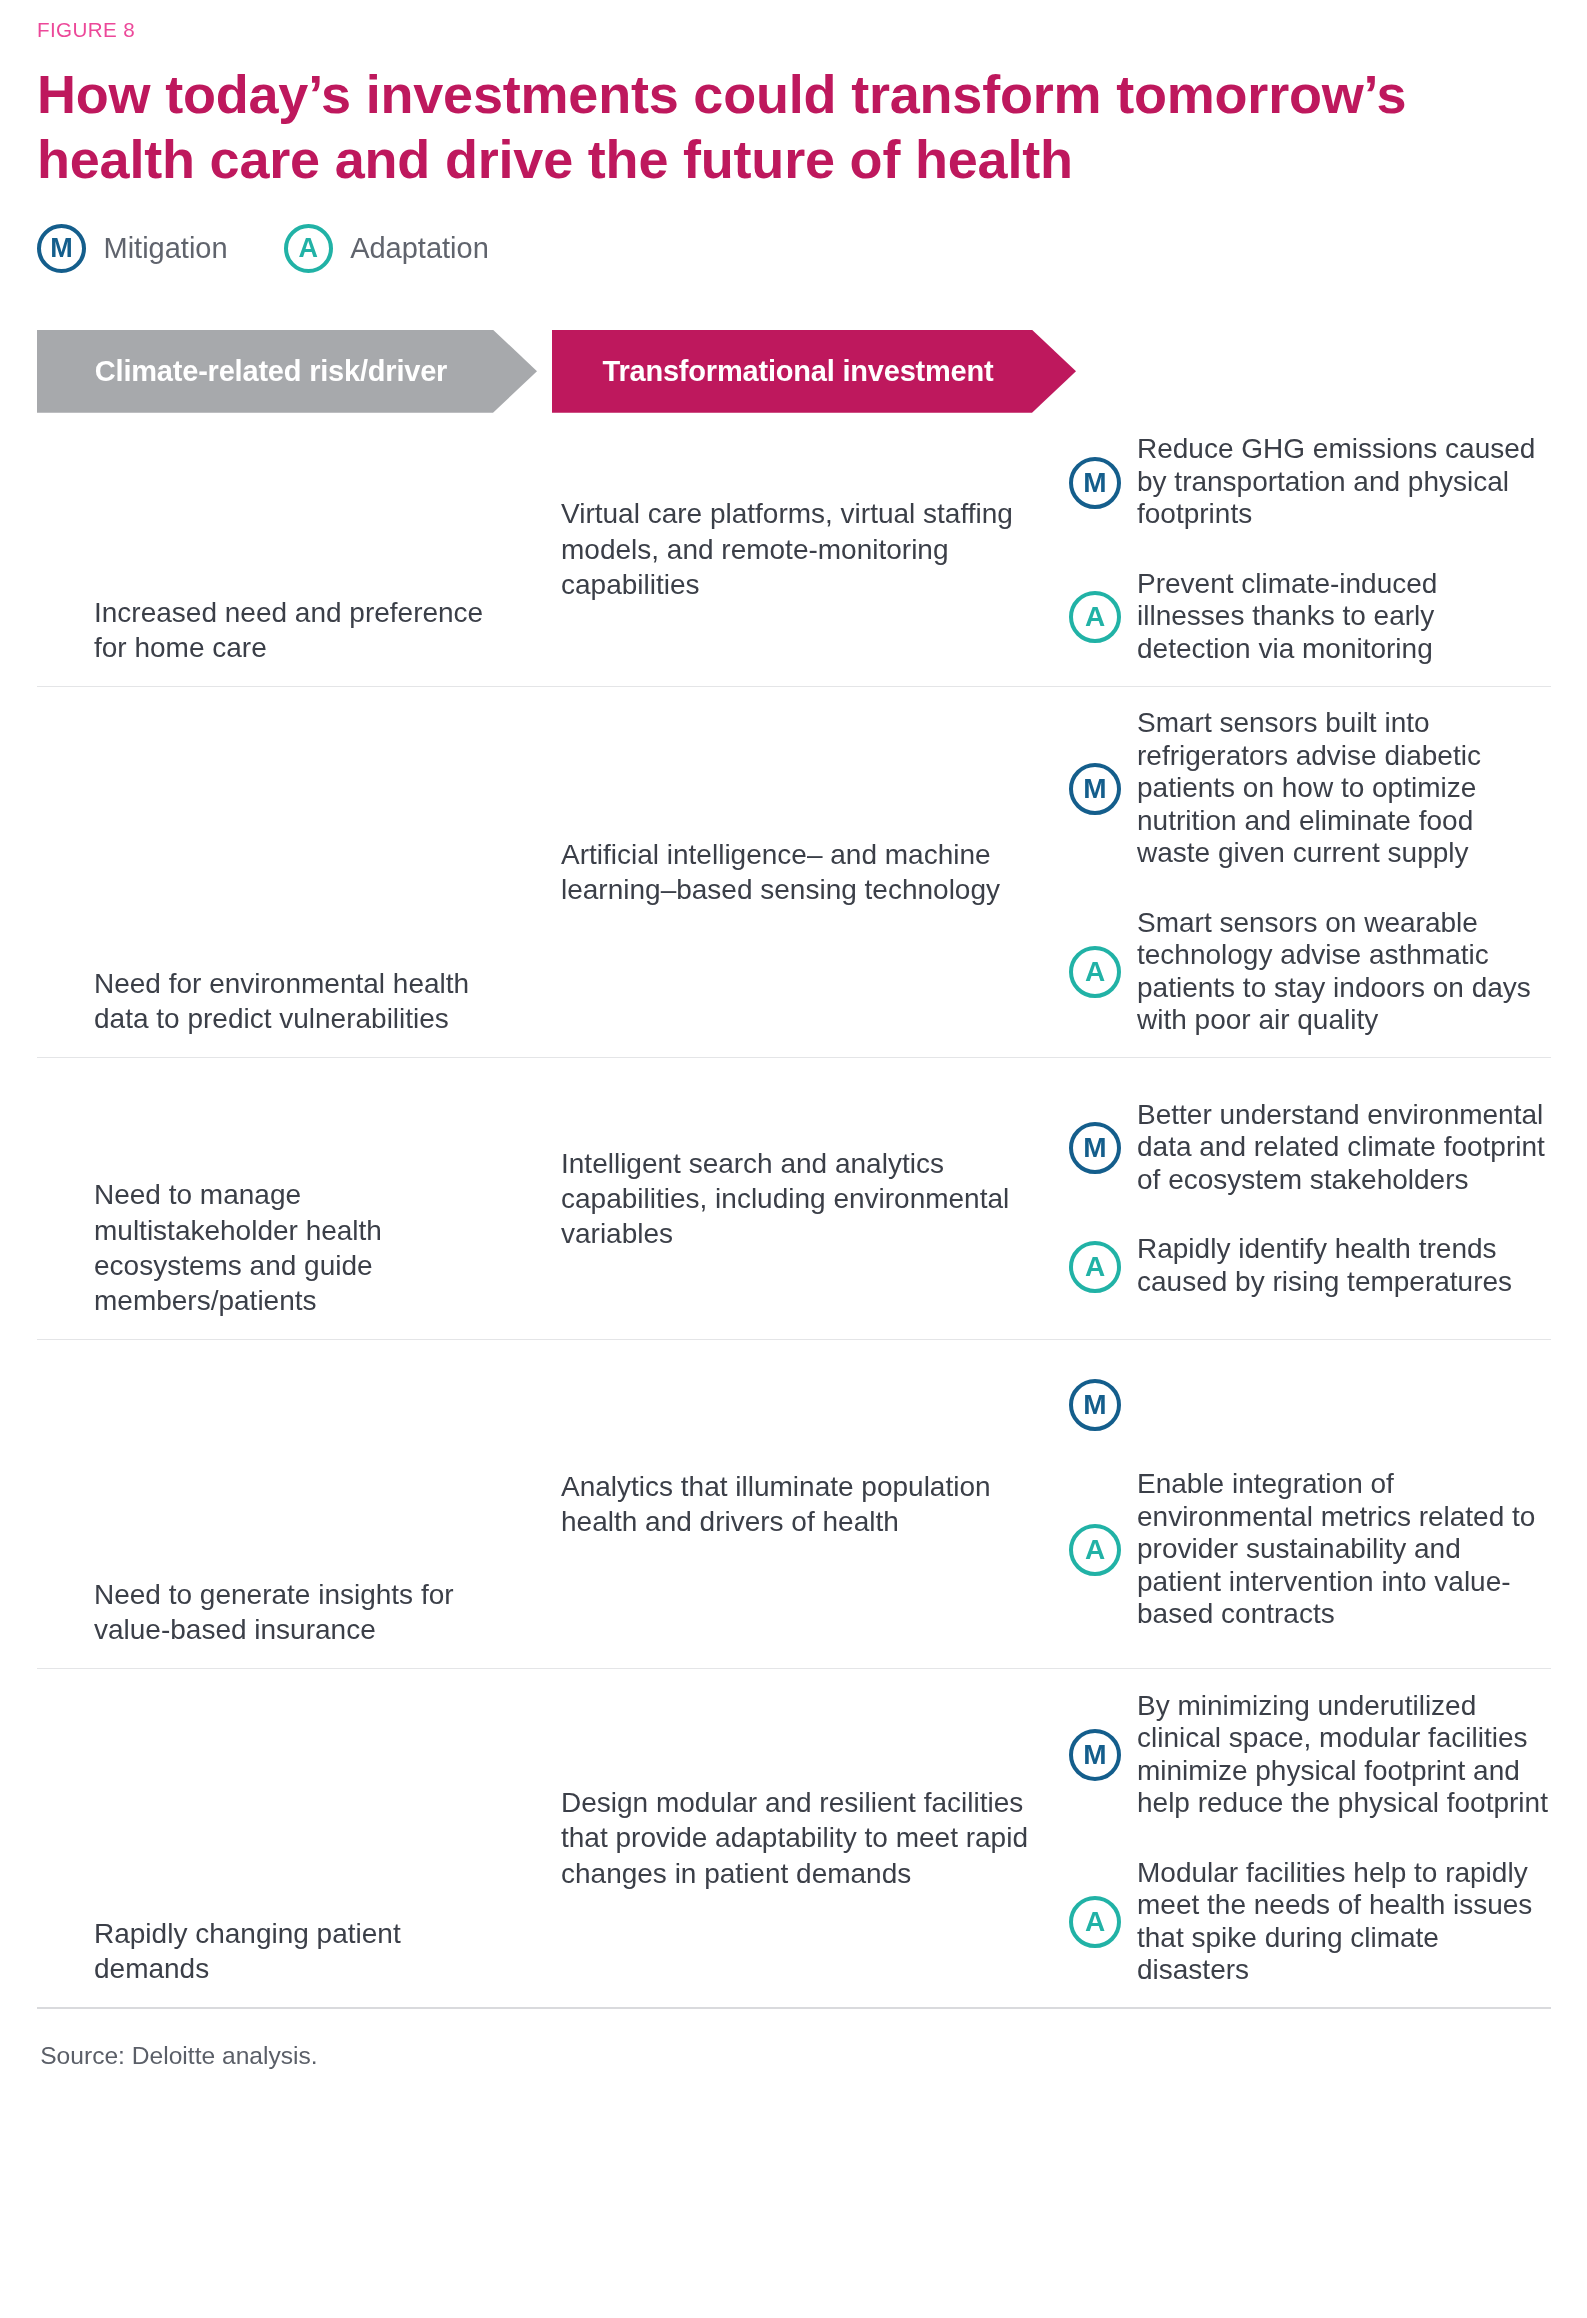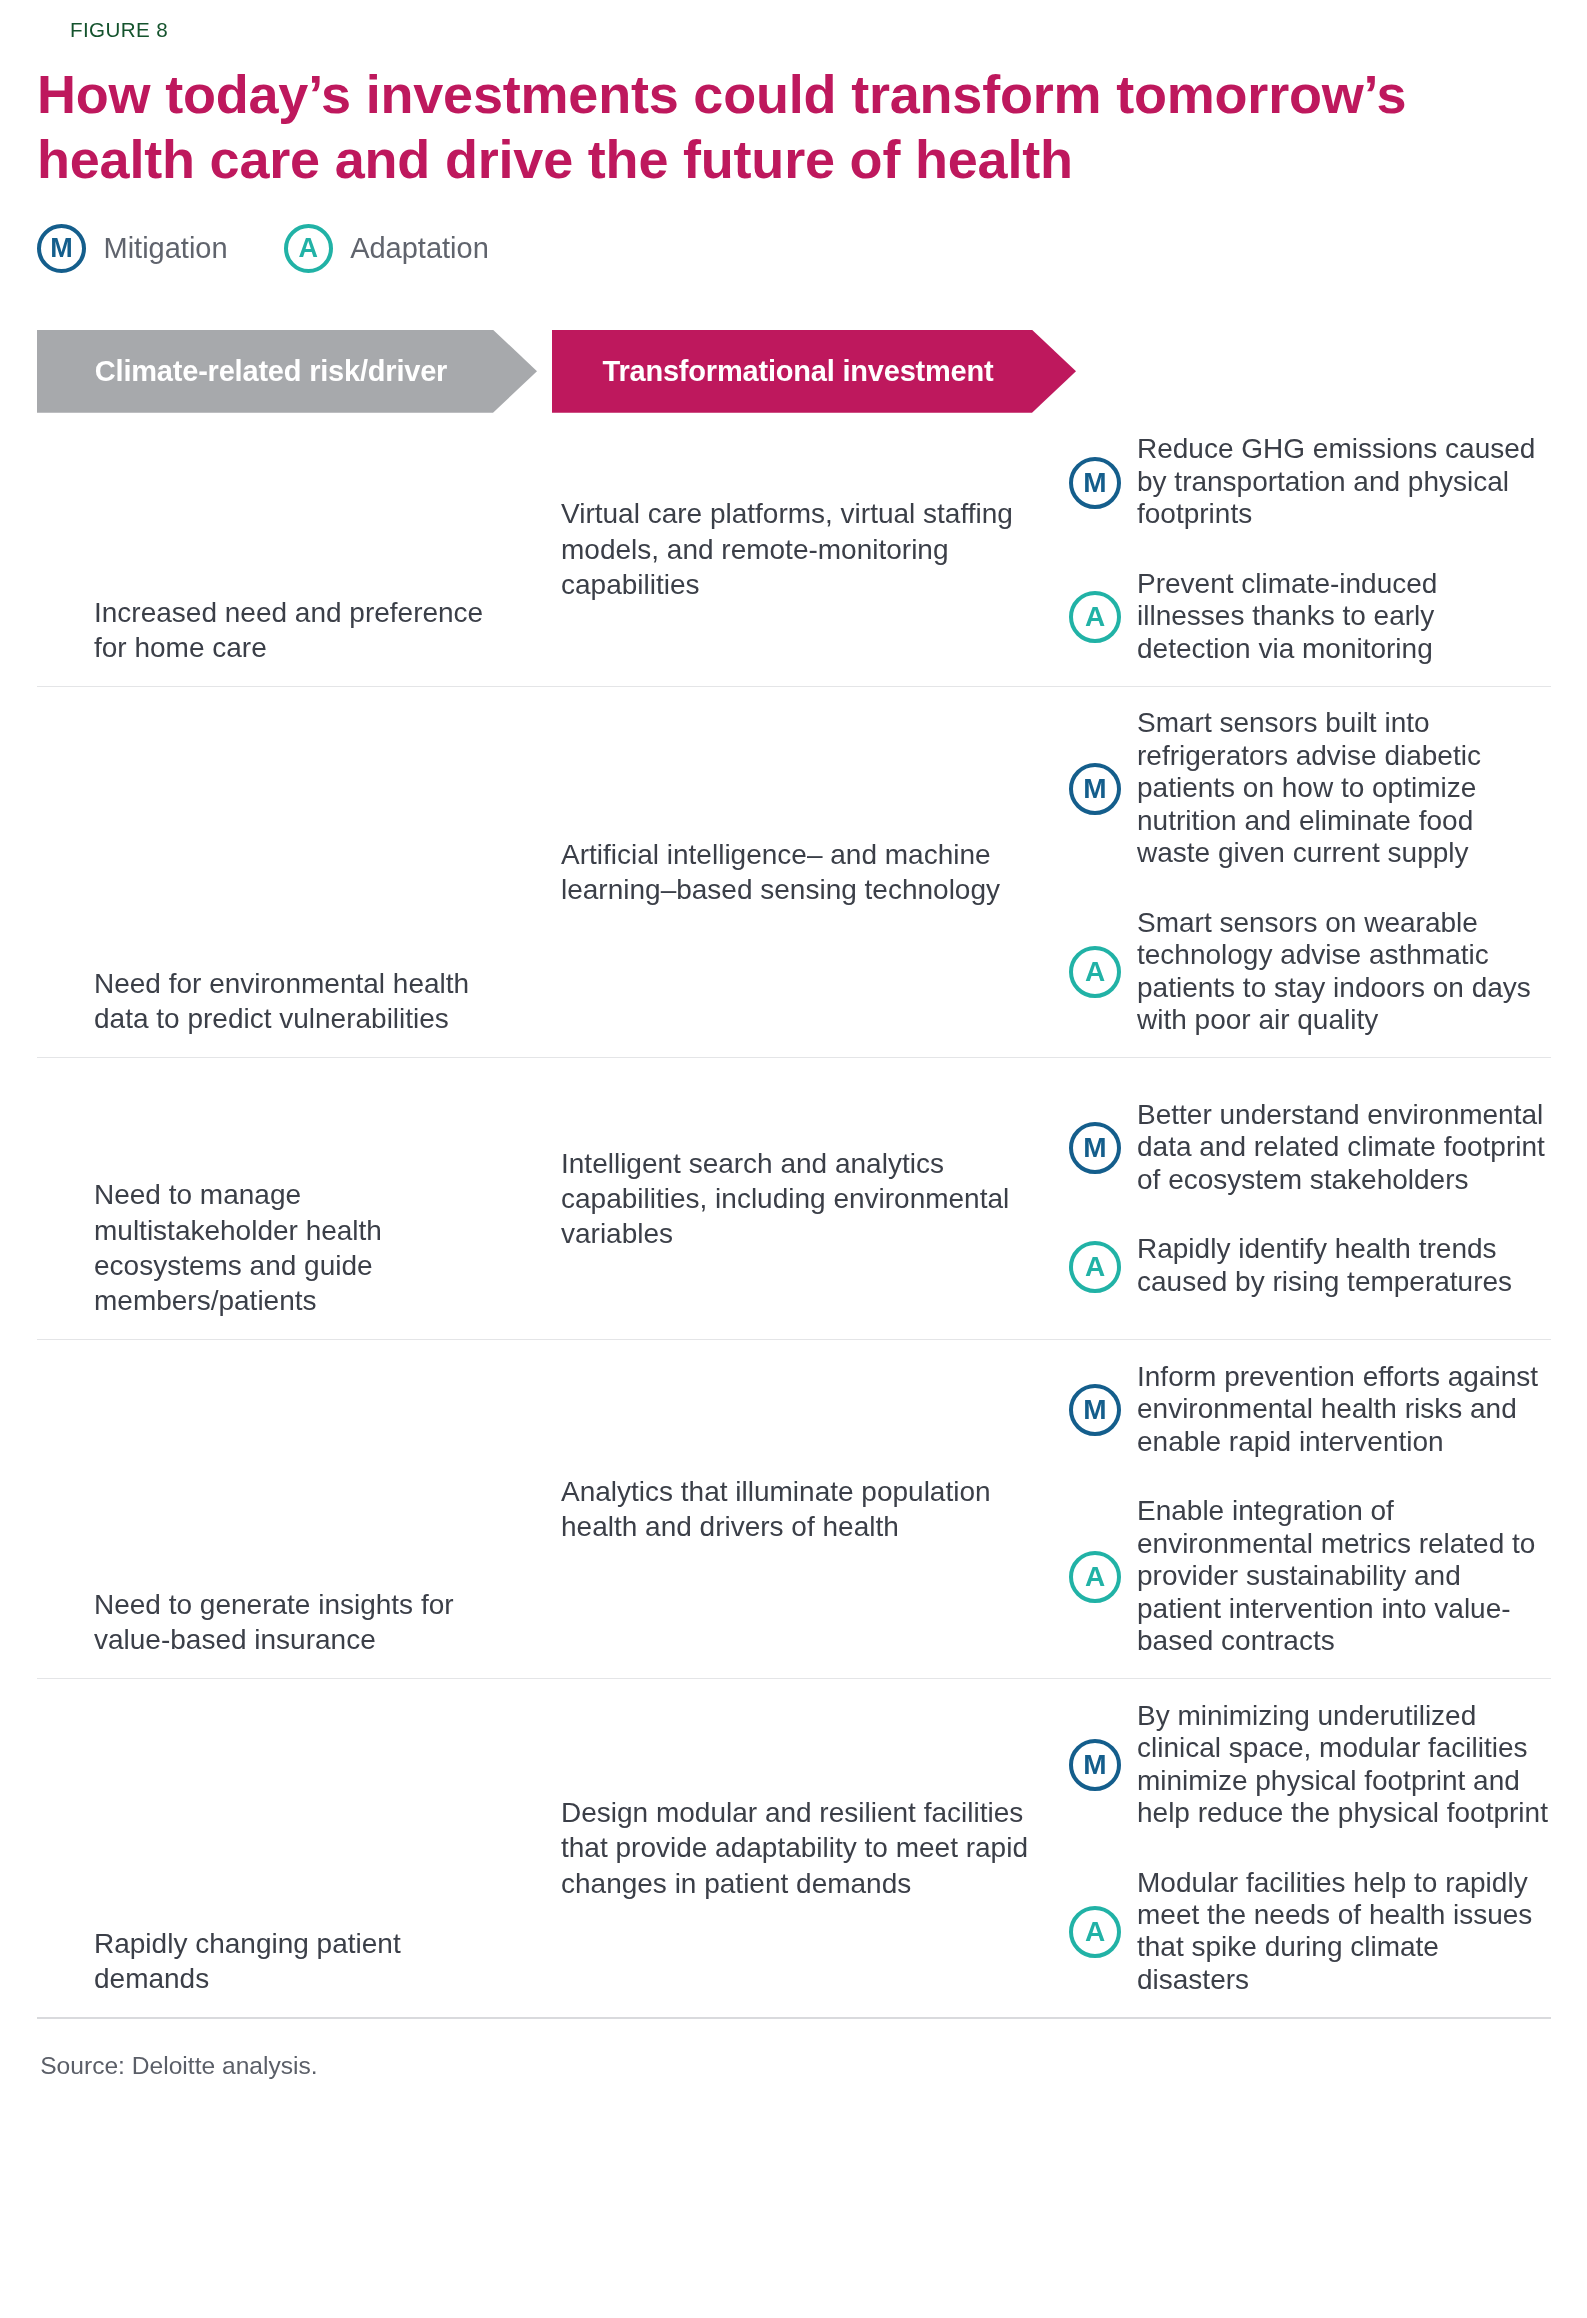--- a/index.html
+++ b/index.html
@@ -20,24 +20,23 @@
     min-height: 2319px;
     background: #ffffff;
     padding: 17.5px 37px 0 37px;
     position: relative;
   }
 
   
   .figure-label {
     font-size: 20.6px;
     letter-spacing: 0.4px;
-    color: #14532d;
+    color: #ec4899;
     font-family: "Liberation Sans", sans-serif;
     margin-bottom: 20.6px;
-    margin-left: 33px;
   }
 
   .title {
     font-size: 54px;
     line-height: 1.20;
     font-weight: bold;
     color: #be185d;
     letter-spacing: -0.2px;
     max-width: 1373px;
     margin-bottom: 27px;
@@ -294,21 +293,20 @@
     <div class="data-row r4">
       <div class="col-risk">
         <div class="cell-text">Need to generate insights for value-based insurance</div>
       </div>
       <div class="col-invest">
         <div class="cell-text">Analytics that illuminate population health and drivers of health</div>
       </div>
       <div class="col-out">
         <div class="outcome">
           <span class="badge">M</span>
-          <span class="outcome-text">Inform prevention efforts against environmental health risks and enable rapid intervention</span>
         </div>
         <div class="outcome">
           <span class="badge adapt">A</span>
           <span class="outcome-text">Enable integration of environmental metrics related to provider sustainability and patient intervention into value-based contracts</span>
         </div>
       </div>
     </div>
 
     <div class="data-row r5">
       <div class="col-risk">

